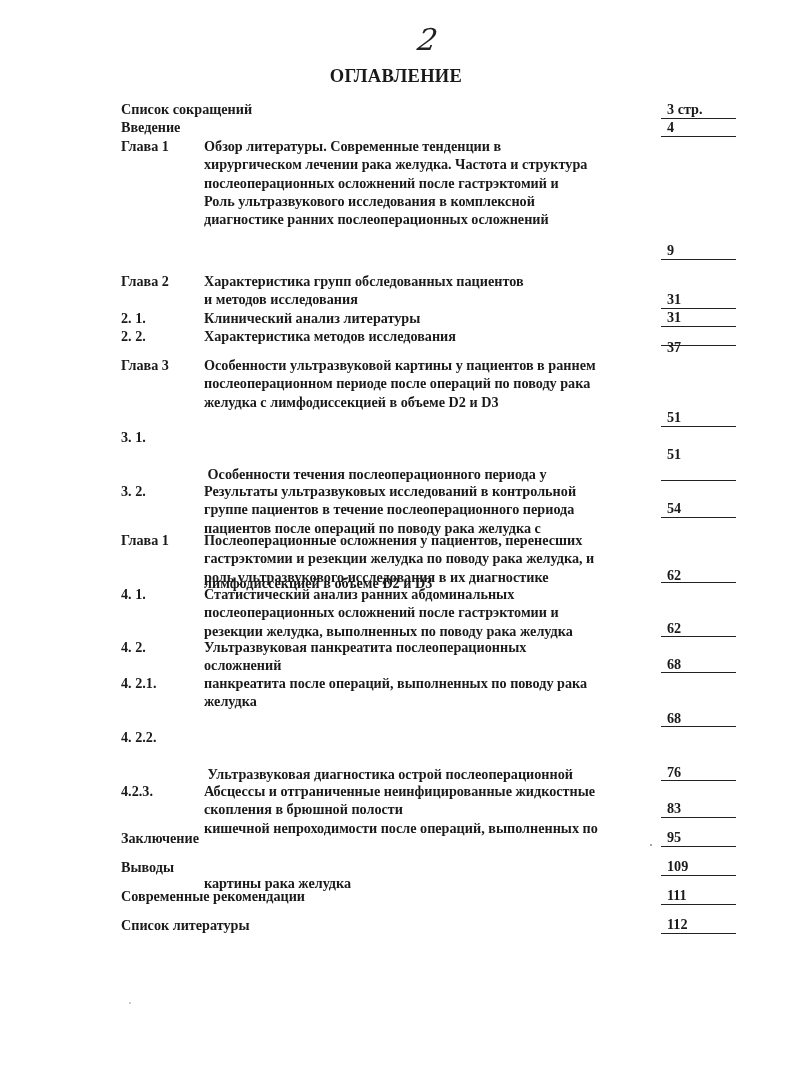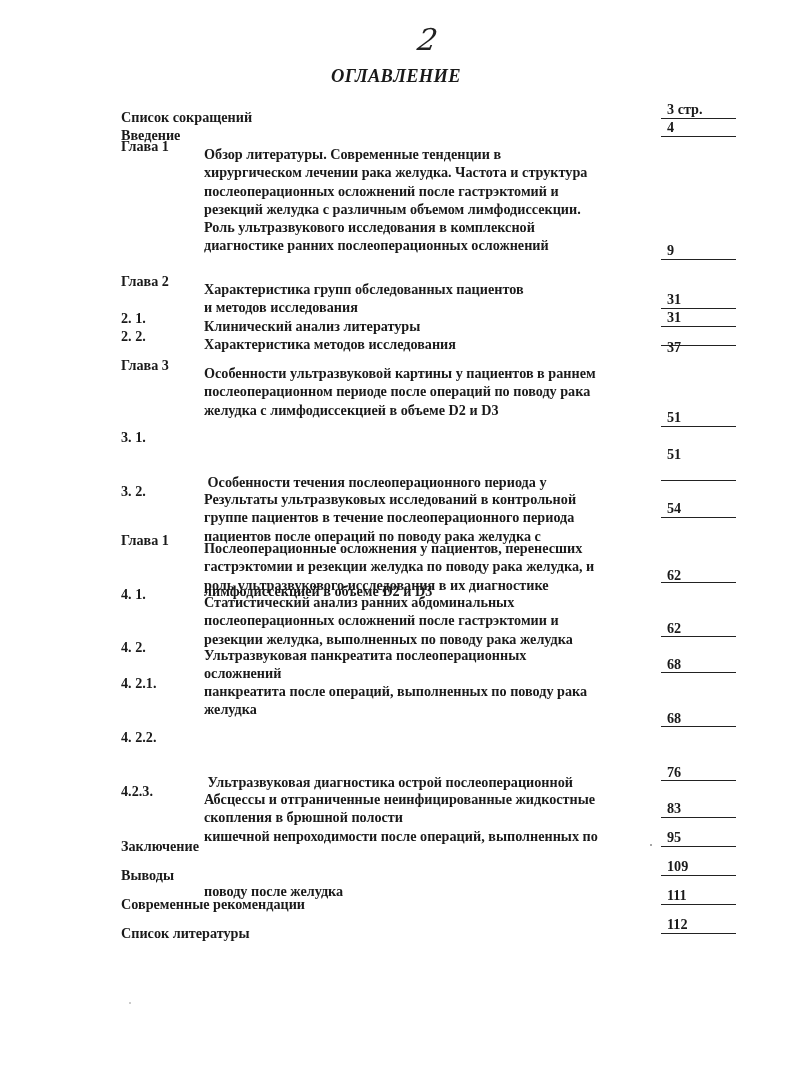--- a/index.html
+++ b/index.html
@@ -6,27 +6,27 @@
     body {
       width: 792px; height: 1088px; background: #ffffff; position: relative; overflow: hidden;
       font-family: "Liberation Serif", "DejaVu Serif", serif; color: #1a1a1a;
     }
     .page-num {
       position: absolute; left: 418px; top: 22px; font-size: 30px; font-style: italic;
       font-family: "DejaVu Serif", serif; color: #222; transform: skewX(-10deg);
     }
     .title {
       position: absolute; left: 0; width: 100%; top: 66px; text-align: center;
-      font-size: 18.5px; font-weight: bold; letter-spacing: 0.3px; font-style: italic;
+      font-size: 18.5px; font-weight: bold; letter-spacing: 0.3px;
     }
     .entry {
       position: absolute; font-size: 14.2px; font-weight: bold; line-height: 18.3px;
     }
     .num { position: absolute; left: 121px; }
-    .text { position: absolute; left: 204px; width: 460px; margin-top: 8px; }
+    .text { position: absolute; left: 204px; width: 460px; }
     .text.plain { left: 121px; width: 500px; }
     .pg {
       position: absolute; left: 661px; width: 75px; font-size: 14.2px; font-weight: bold;
       line-height: 17px; padding-left: 6px; box-sizing: border-box;
     }
     .rule { position: absolute; left: 661px; width: 75px; height: 0; border-top: 1.2px solid #222; }
     .speck { position: absolute; width: 2px; height: 2px; background: #888; border-radius: 1px; }
   </style>
 </head>
 <body>
@@ -46,21 +46,20 @@
   </div>
   <div class="pg" style="top:119px">4</div>
   <div class="rule" style="top:136px"></div>
 
   <div class="entry" style="top:137px;left:0;width:792px">
     <span class="num">Глава 1</span>
     <div class="text">
       <div>Обзор литературы. Современные тенденции в</div>
       <div>хирургическом лечении рака желудка. Частота и структура</div>
       <div>послеоперационных осложнений после гастрэктомий и</div>
-      <div>резекций желудка с различным объемом лимфодиссекции.</div>
       <div>Роль ультразвукового исследования в комплексной</div>
       <div>диагностике ранних послеоперационных осложнений</div>
     </div>
   </div>
   <div class="pg" style="top:242px">9</div>
   <div class="rule" style="top:259px"></div>
 
   <div class="entry" style="top:272px;left:0;width:792px">
     <span class="num">Глава 2</span>
     <div class="text">
@@ -161,21 +160,21 @@
     </div>
   </div>
   <div class="pg" style="top:710px">68</div>
   <div class="rule" style="top:726px"></div>
 
   <div class="entry" style="top:728px;left:0;width:792px">
     <span class="num">4. 2.2.</span>
     <div class="text" style="white-space:pre">
       <div> Ультразвуковая диагностика острой послеоперационной</div>
       <div>кишечной непроходимости после операций, выполненных по</div>
-      <div>поводу после желудка</div>
+      <div>картины рака желудка</div>
     </div>
   </div>
   <div class="pg" style="top:764px">76</div>
   <div class="rule" style="top:780px"></div>
 
   <div class="entry" style="top:782px;left:0;width:792px">
     <span class="num">4.2.3.</span>
     <div class="text">
       <div>Абсцессы и отграниченные неинфицированные жидкостные</div>
       <div>скопления в брюшной полости</div>

